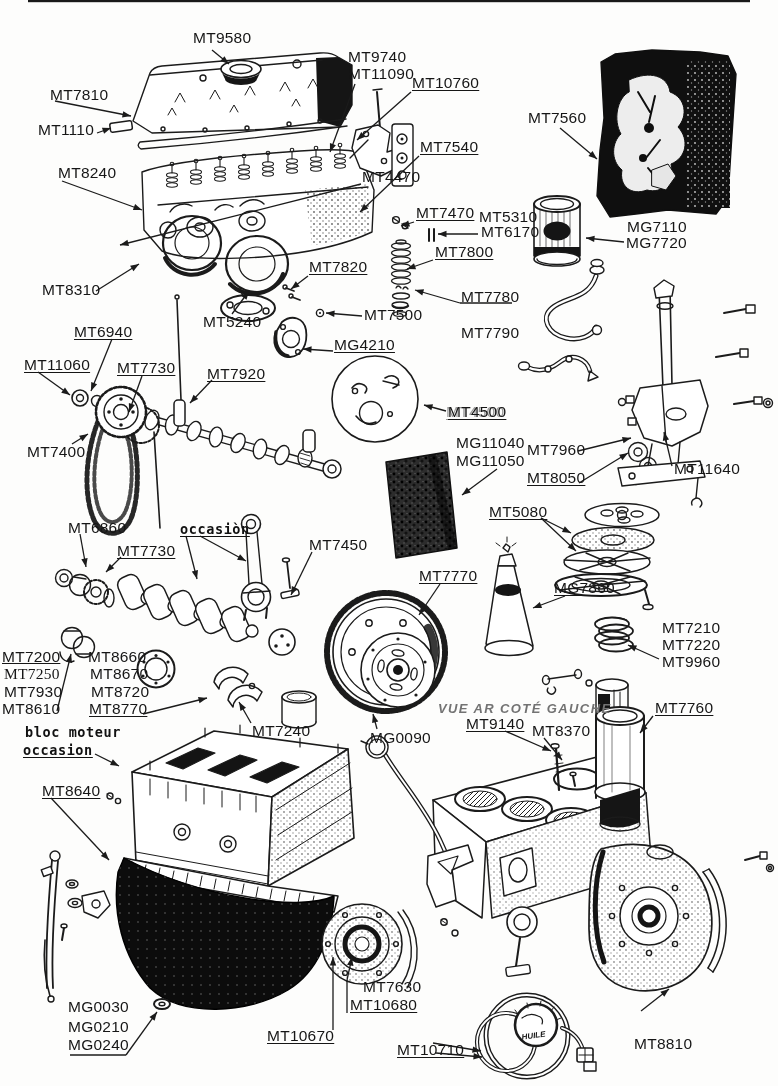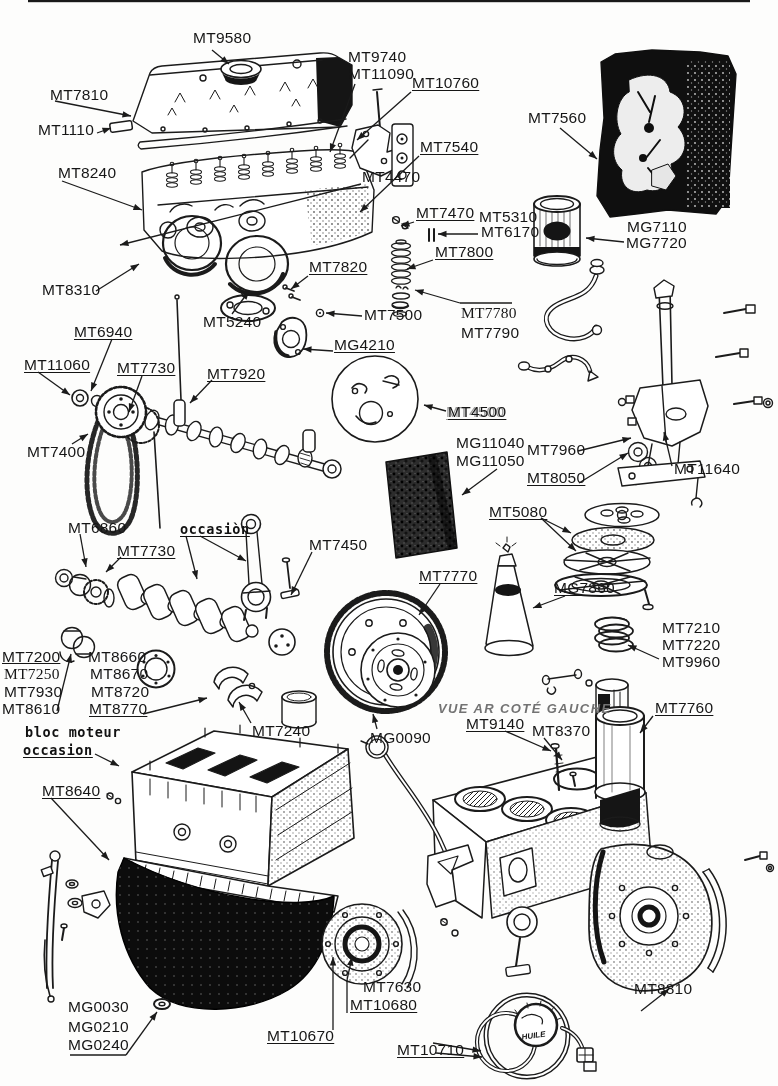--- a/index.html
+++ b/index.html
@@ -737,21 +737,21 @@
       <div class="label u" style="left: 416px; top: 205px;">MT7470</div>
       <div class="label" style="left: 479px; top: 209px;">MT5310</div>
       <div class="label" style="left: 481px; top: 224px;">MT6170</div>
       <div class="label u" style="left: 435px; top: 244px;">MT7800</div>
       <div class="label" style="left: 627px; top: 219px;">MG7110</div>
       <div class="label" style="left: 626px; top: 235px;">MG7720</div>
       <div class="label u" style="left: 309px; top: 259px;">MT7820</div>
       <div class="label" style="left: 42px; top: 282px;">MT8310</div>
       <div class="label" style="left: 203px; top: 314px;">MT5240</div>
       <div class="label" style="left: 364px; top: 307px;">MT7500</div>
-      <div class="label" style="left: 461px; top: 305px; font-family: Liberation Serif, serif;">MT7780</div>
+      <div class="label" style="left: 461px; top: 289px;">MT7780</div>
       <div class="label" style="left: 461px; top: 325px;">MT7790</div>
       <div class="label u" style="left: 334px; top: 337px;">MG4210</div>
       <div class="label u" style="left: 74px; top: 324px;">MT6940</div>
       <div class="label u" style="left: 24px; top: 357px;">MT11060</div>
       <div class="label u" style="left: 117px; top: 360px;">MT7730</div>
       <div class="label u" style="left: 207px; top: 366px;">MT7920</div>
       <div class="label" style="left: 27px; top: 444px;">MT7400</div>
       <div class="label u smudge" style="left: 448px; top: 404px;">MT4500</div>
       <div class="label" style="left: 456px; top: 435px;">MG11040</div>
       <div class="label" style="left: 456px; top: 453px;">MG11050</div>
@@ -785,16 +785,16 @@
       <div class="label u" style="left: 42px; top: 783px;">MT8640</div>
       <div class="label" style="left: 252px; top: 723px;">MT7240</div>
       <div class="label" style="left: 370px; top: 730px;">MG0090</div>
       <div class="label" style="left: 68px; top: 999px;">MG0030</div>
       <div class="label" style="left: 68px; top: 1019px;">MG0210</div>
       <div class="label" style="left: 68px; top: 1037px;">MG0240</div>
       <div class="label u" style="left: 267px; top: 1028px;">MT10670</div>
       <div class="label" style="left: 363px; top: 979px;">MT7630</div>
       <div class="label u" style="left: 350px; top: 997px;">MT10680</div>
       <div class="label u" style="left: 397px; top: 1026px; margin-top: 16px;">MT10710</div>
-      <div class="label" style="left: 634px; top: 981px;">MT8810</div>
+      <div class="label" style="left: 634px; top: 1036px;">MT8810</div>
     </div>
 
 </div>
 
 </body></html>

